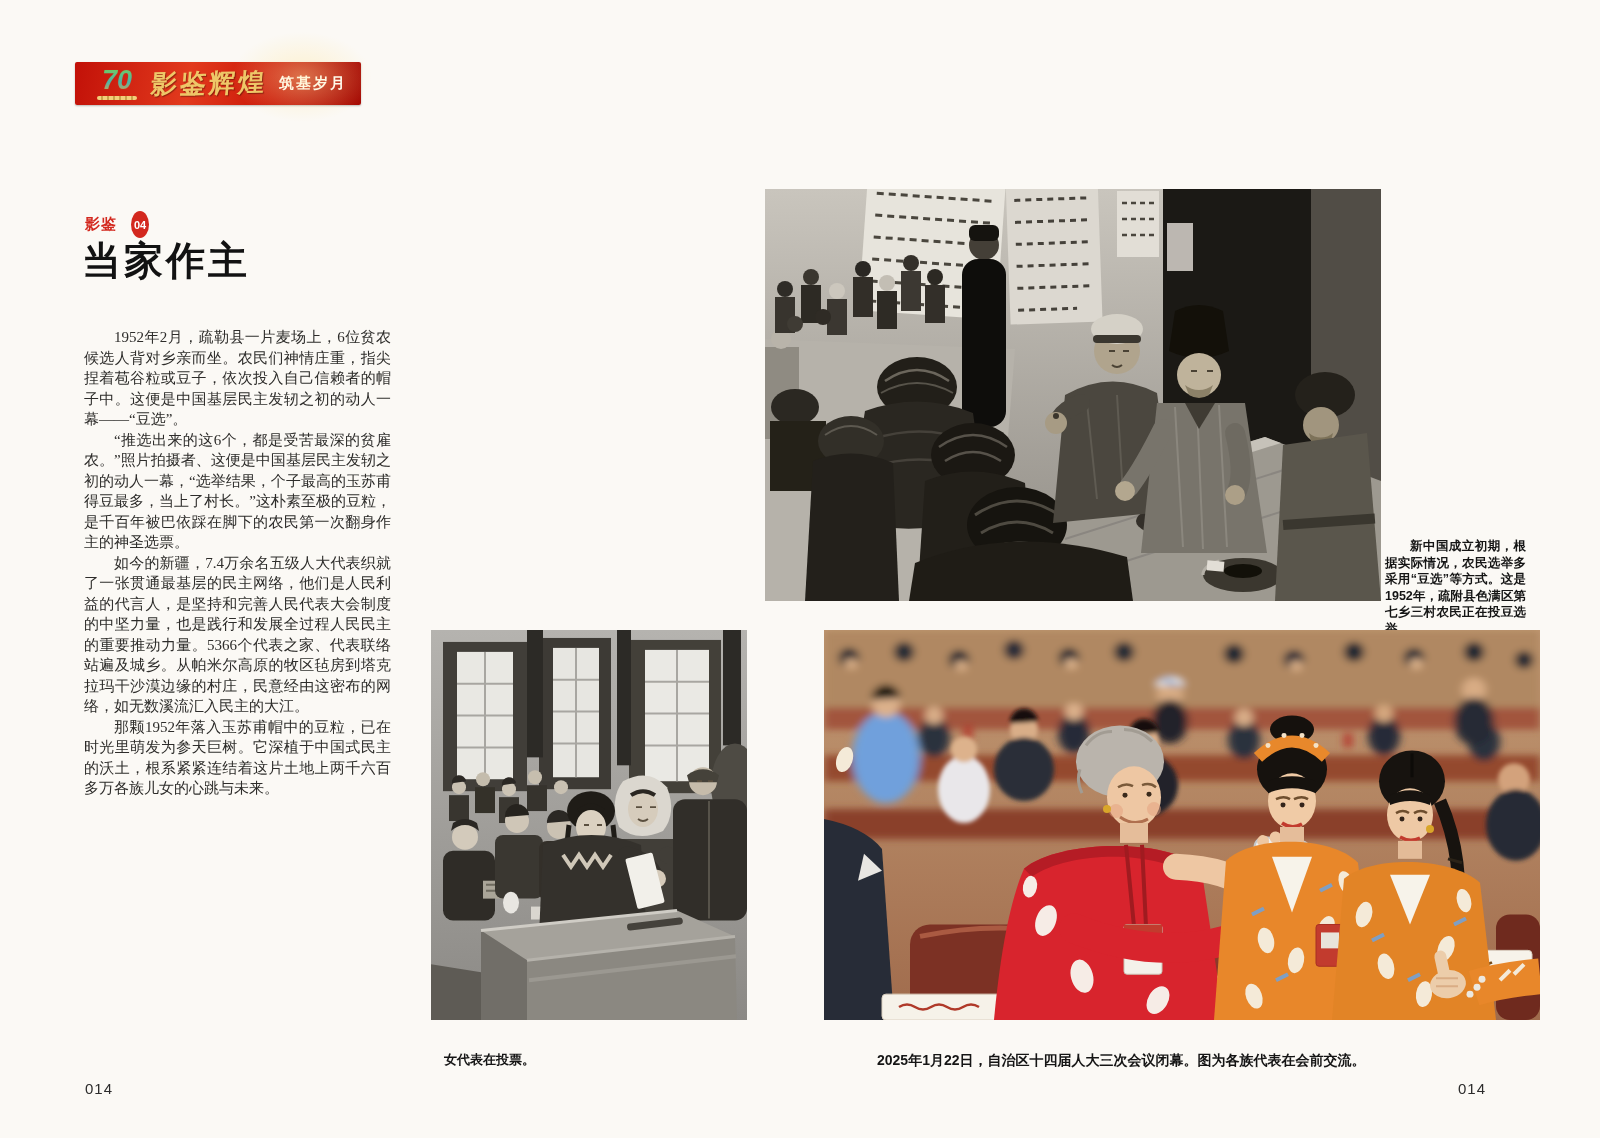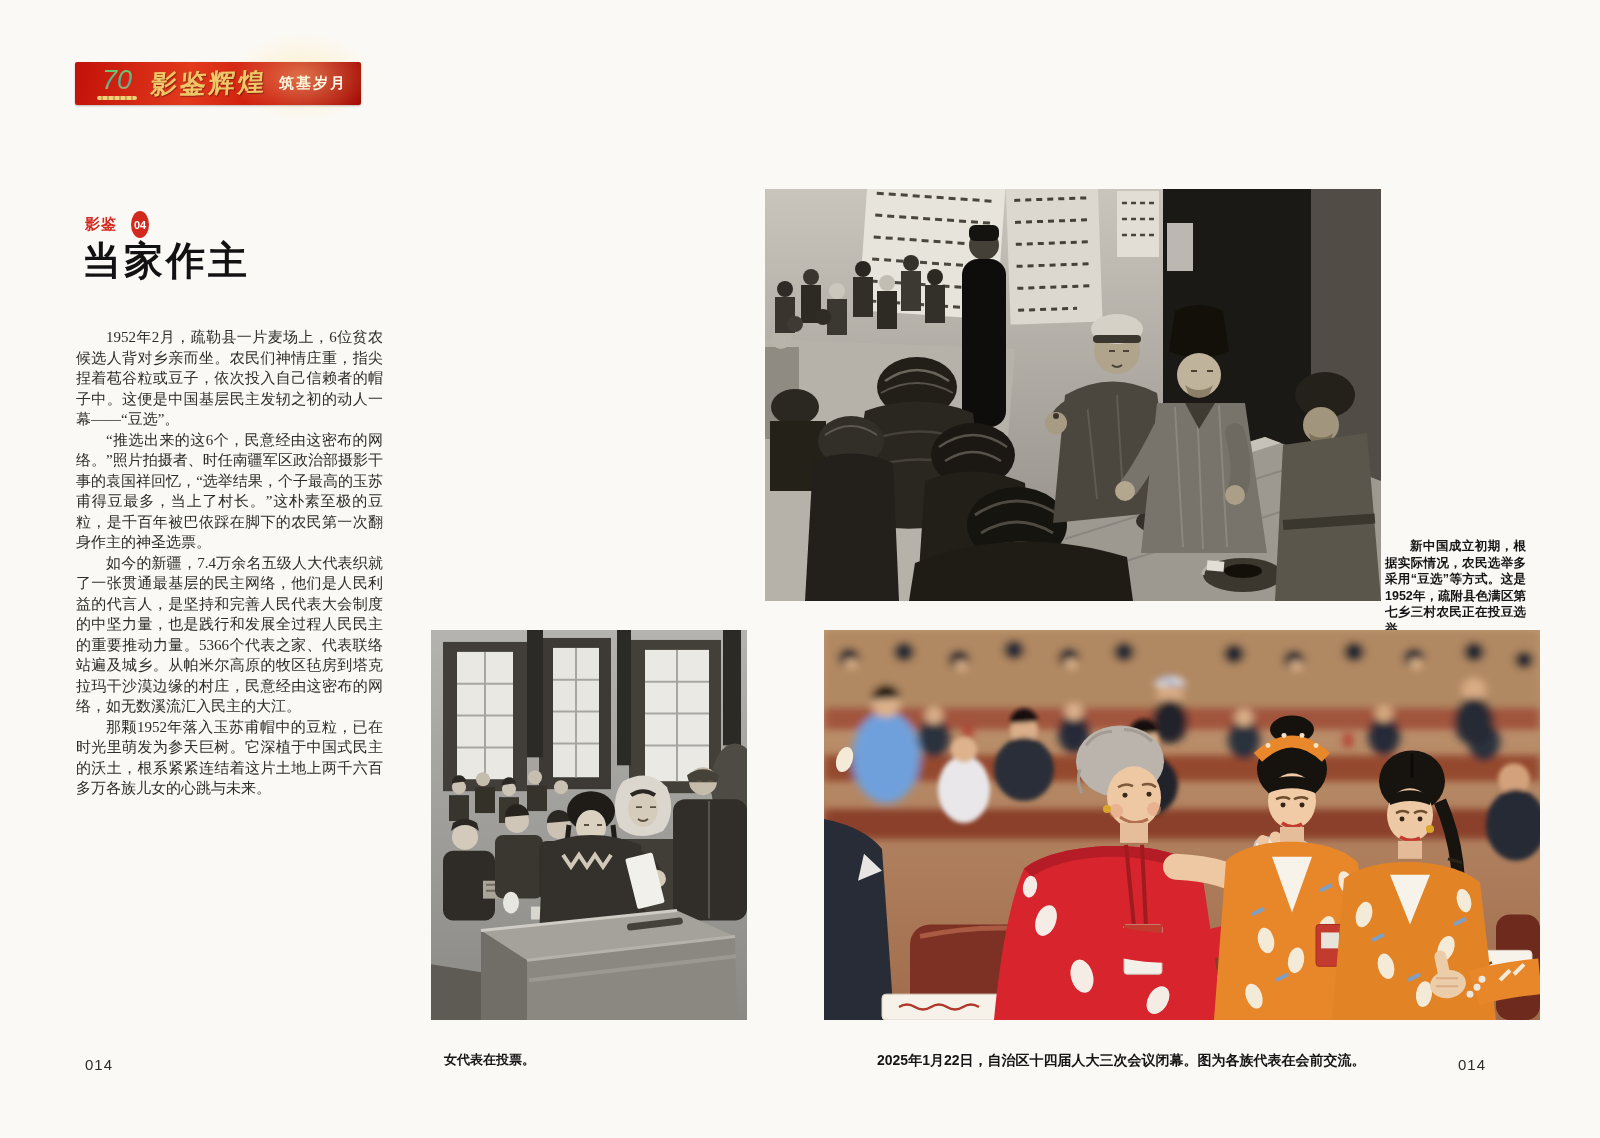--- a/index.html
+++ b/index.html
@@ -6,58 +6,58 @@
   body{background:#e8e6e2;font-family:"Liberation Sans",sans-serif;}
   .page{position:relative;width:1600px;height:1138px;margin:0 auto;background:#fbf9f5;overflow:hidden;}
 
   
   .banner{position:absolute;left:75px;top:62px;width:286px;height:43px;
     background:linear-gradient(100deg,#c21108 0%,#e23a1d 40%,#c91507 70%,#a50c05 100%);
     border-radius:2px;display:flex;align-items:center;box-shadow:0 1px 2px rgba(0,0,0,.25);}
   .banner .glow{position:absolute;left:55%;top:-30px;width:140px;height:90px;
     background:radial-gradient(closest-side,rgba(255,230,160,.45),rgba(255,230,160,0));pointer-events:none;}
   .logo70{margin-left:22px;display:flex;flex-direction:column;align-items:center;line-height:1;}
-  .logo70 .num{font-size:27px;font-weight:normal;font-style:italic;
+  .logo70 .num{font-size:27px;font-weight:bold;font-style:italic;
     background:linear-gradient(180deg,#57c24e 10%,#2fa89a 55%,#f08c1e 100%);
     -webkit-background-clip:text;background-clip:text;color:transparent;
     text-shadow:0 0 1px rgba(255,255,255,.15);}
   .logo70 .bar{width:40px;height:4px;margin-top:2px;border-radius:2px;
     background:repeating-linear-gradient(90deg,#f3cf7a 0 4px,#caa24a 4px 6px);}
   .calli{margin-left:14px;font-family:"DejaVu Serif",serif;font-weight:bold;font-size:26px;
     color:#eec768;letter-spacing:3px;transform:skewX(-6deg) rotate(-1deg);
     text-shadow:1px 1px 1px rgba(90,20,5,.6);white-space:nowrap;}
   .tagline{margin-left:12px;color:#fff;font-weight:bold;font-size:15px;letter-spacing:2px;white-space:nowrap;}
 
   
   .kicker{position:absolute;left:85px;top:211px;display:flex;align-items:center;gap:14px;}
   .kicker .kword{color:#d3281e;font-weight:bold;font-size:15px;letter-spacing:1px;}
   .kicker .kbadge{width:18px;height:27px;border-radius:50%;background:#d3281e;color:#fff;
     font-size:11px;font-weight:bold;display:flex;align-items:center;justify-content:center;}
   .article-title{position:absolute;left:82px;top:234px;font-family:"DejaVu Serif",serif;
     font-weight:900;font-size:39px;color:#121212;letter-spacing:3px;}
-  .bodytext{position:absolute;left:76px;top:327px;width:307px;
+  .bodytext{position:absolute;left:84px;top:327px;width:307px;
     font-family:"Liberation Serif","DejaVu Serif",serif;font-size:15px;line-height:20.5px;
     color:#2d2c2a;text-align:justify;}
   .bodytext p{margin:0;text-indent:2em;}
 
   
   .photo{position:absolute;display:block;}
   .photo svg{display:block;width:100%;height:100%;}
   .photo-top{left:765px;top:189px;width:616px;height:412px;}
   .photo-bl{left:431px;top:630px;width:316px;height:390px;}
   .photo-br{left:824px;top:630px;width:716px;height:390px;}
 
   
   .cap{font-weight:bold;color:#151515;margin-top:16px;}
   .cap-top{position:absolute;left:1385px;top:522px;width:141px;font-size:12.5px;
     line-height:16.5px;text-align:justify;text-indent:2em;}
   .cap-bl{position:absolute;left:444px;top:1035px;font-size:13px;}
   .cap-br{position:absolute;left:877px;top:1036px;font-size:14px;white-space:nowrap;}
 
-  .pagenum{position:absolute;font-size:15px;color:#2c2c2c;letter-spacing:1px;}
+  .pagenum{position:absolute;font-size:15px;color:#2c2c2c;letter-spacing:1px;margin-top:24px;}
   .pn-left{left:85px;top:1056px;}
   .pn-right{left:1458px;top:1056px;}
 </style>
 </head>
 <body>
 
 <div class="page">
 
   <div class="banner">
     <div class="glow"></div>
@@ -70,21 +70,21 @@
   </div>
 
   <div class="kicker">
     <span class="kword">影鉴</span>
     <span class="kbadge">04</span>
   </div>
   <div class="article-title">当家作主</div>
 
   <div class="bodytext">
     <p>1952年2月，疏勒县一片麦场上，6位贫农候选人背对乡亲而坐。农民们神情庄重，指尖捏着苞谷粒或豆子，依次投入自己信赖者的帽子中。这便是中国基层民主发轫之初的动人一幕——“豆选”。</p>
-    <p>“推选出来的这6个，民意经由这密布的网络。”照片拍摄者、时任南疆军区政治部摄影干事的袁国祥回忆，“选举结果，个子最高的玉苏甫得豆最多，当上了村长。”这朴素至极的豆粒，是千百年被巴依踩在脚下的农民第一次翻身作主的神圣选票。</p>
+    <p>“推选出来的这6个，都是受苦最深的贫雇农。”照片拍摄者、这便是中国基层民主发轫之初的动人一幕，“选举结果，个子最高的玉苏甫得豆最多，当上了村长。”这朴素至极的豆粒，是千百年被巴依踩在脚下的农民第一次翻身作主的神圣选票。</p>
     <p>如今的新疆，7.4万余名五级人大代表织就了一张贯通最基层的民主网络，他们是人民利益的代言人，是坚持和完善人民代表大会制度的中坚力量，也是践行和发展全过程人民民主的重要推动力量。5366个代表之家、代表联络站遍及城乡。从帕米尔高原的牧区毡房到塔克拉玛干沙漠边缘的村庄，民意经由这密布的网络，如无数溪流汇入民主的大江。</p>
     <p>那颗1952年落入玉苏甫帽中的豆粒，已在时光里萌发为参天巨树。它深植于中国式民主的沃土，根系紧紧连结着这片土地上两千六百多万各族儿女的心跳与未来。</p>
   </div>
 
   <div class="photo photo-top">
     <svg viewBox="0 0 616 412" preserveAspectRatio="none">
       <defs>
         <linearGradient id="p1g" x1="0" y1="0" x2="0" y2="1">
           <stop offset="0" stop-color="#c9c5bd"></stop>
             <stop offset="1" stop-color="#8f8b84"></stop>

